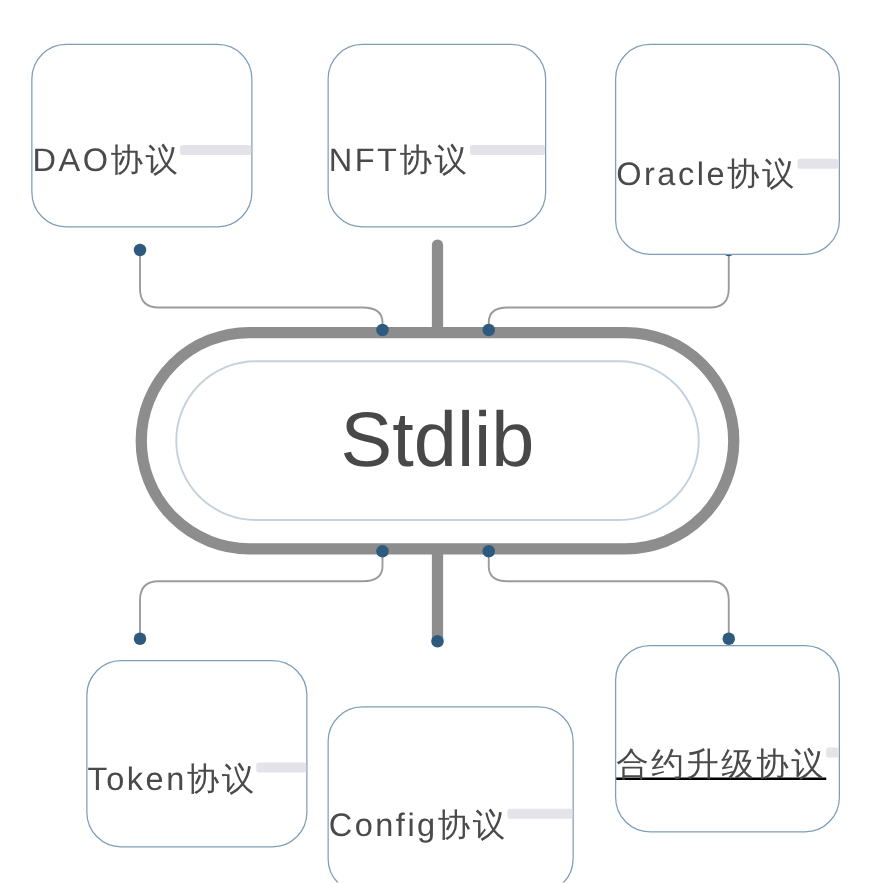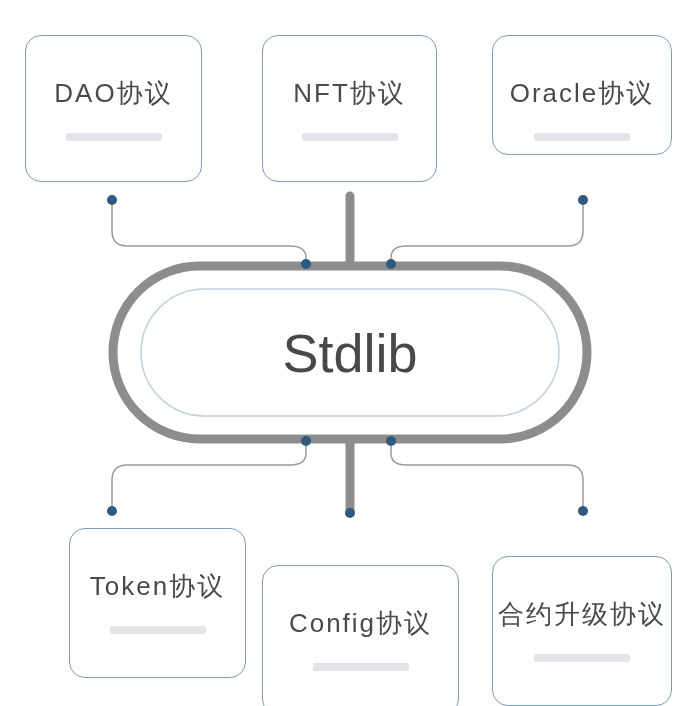--- a/index.html
+++ b/index.html
@@ -49,56 +49,55 @@
     stroke-width:1.5;
     fill:#ffffff;
   }
   .dot{
     fill:var(--dot);
   }
   .node{
     position:absolute;
     box-sizing:border-box;
     border:1.5px solid var(--node-border);
-    border-radius:16px;
+    border-radius:28px;
     background:#ffffff;
     display:flex;
-    flex-direction:column;
     align-items:center;
   }
   .node-label{
     margin-top:40px;
     font-size:26px;
     letter-spacing:2px;
     color:var(--node-text);
     white-space:nowrap;
   }
   .node-underline{
     margin-top:22px;
     width:96px;
     height:8px;
     border-radius:2px;
     background:var(--underline);
   }
   
   .n-dao   {left:25px;  top:35px;  width:177px; height:147px;}
   .n-nft   {left:262px; top:35px;  width:175px; height:147px;align-items:center;}
-  .n-oracle{left:492px; top:35px;  width:180px; height:120px;}
+  .n-oracle{left:492px; top:35px;  width:180px; height:169px;}
   
   .n-token {left:25px;  top:528px; width:177px; height:150px;margin-left:44px;}
   .n-config{left:262px; top:540px; width:197px; height:150px;margin-top:25px;}
-  .n-upgrade{left:492px;top:556px; width:180px; height:150px;}
+  .n-upgrade{left:492px;top:516px; width:180px; height:150px;text-decoration:underline;}
   .center-label{
     position:absolute;
     left:113px; top:266px;
     width:474px; height:173px;
     display:flex;
     align-items:center;
     justify-content:center;
-    font-size:54px;
+    font-size:62px;
     color:var(--center-text);
     pointer-events:none;
   }
 </style>
 </head>
 <body>
 
 <div class="canvas">
 
   <svg class="connector-layer" width="700" height="706" viewBox="0 0 700 706" xmlns="http://www.w3.org/2000/svg">

